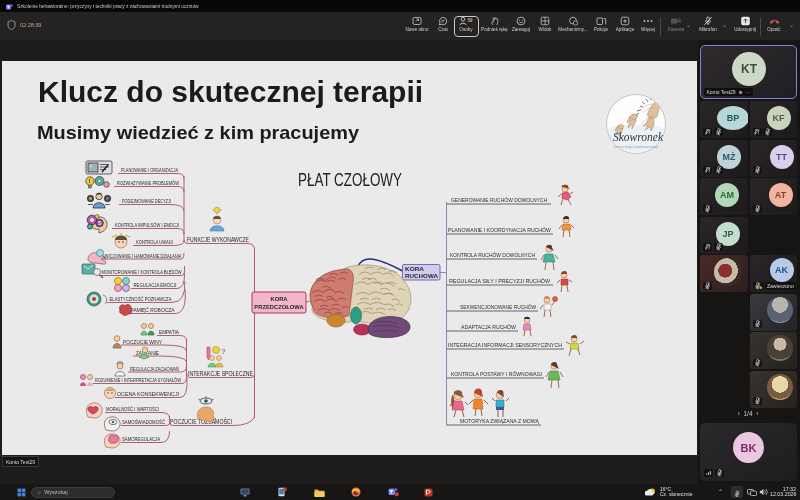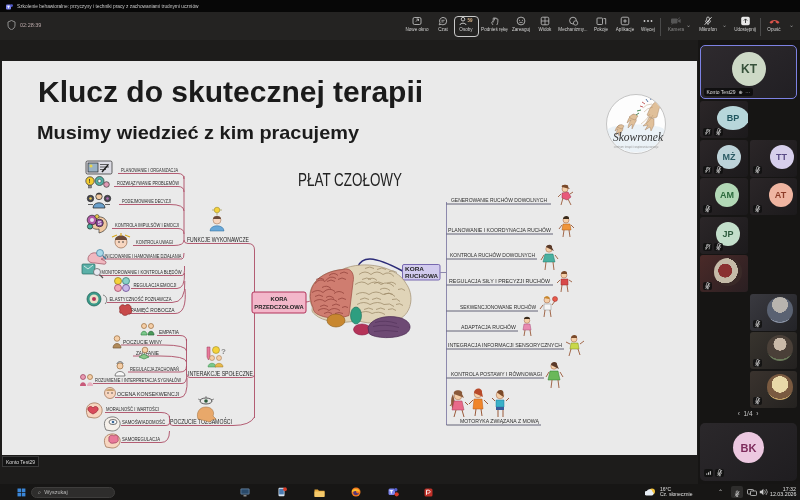--- a/index.html
+++ b/index.html
@@ -556,20 +556,35 @@
             <use href="#handoff"></use>
           </svg>
         </div>
         <div class="mic">
           <svg width="9" height="8" viewBox="0 0 10 9">
             <use href="#micoff"></use>
           </svg>
         </div>
       </div>
     </div>
+ <div class="tile" style="left:51.5px;top:61px">
+      <div class="av" style="left:17px;top:5px;width:24px;height:24px;background:#c6d3bd;color:#47603a;font-size:9px">KF</div>
+      <div class="mut">
+        <div class="mic">
+          <svg width="8" height="8" viewBox="0 0 9 9">
+            <use href="#handoff"></use>
+          </svg>
+        </div>
+        <div class="mic">
+          <svg width="9" height="8" viewBox="0 0 10 9">
+            <use href="#micoff"></use>
+          </svg>
+        </div>
+      </div>
+    </div>
  <div class="tile" style="left:2px;top:99.5px">
       <div class="av" style="left:17px;top:5px;width:24px;height:24px;background:#bdd3d9;color:#2b5a63;font-size:9px">MŻ</div>
       <div class="mut">
         <div class="mic">
           <svg width="8" height="8" viewBox="0 0 9 9">
             <use href="#handoff"></use>
           </svg>
         </div>
         <div class="mic">
           <svg width="9" height="8" viewBox="0 0 10 9">
@@ -624,20 +639,32 @@
       </div>
     </div>
  <div class="tile" style="left:2px;top:215px;background:linear-gradient(135deg,#4a2a28,#2a1f22)">
       <div class="av" style="left:14px;top:3px;width:28px;height:28px;background:radial-gradient(circle at 40% 45%,#8a3030 0 30%,#c5bba8 31% 55%,#3a2a28 56%)"></div>
       <div class="mut">
         <div class="mic">
           <svg width="9" height="8" viewBox="0 0 10 9">
             <use href="#micoff"></use>
           </svg>
         </div>
+      </div>
+    </div>
+ <div class="tile" style="left:51.5px;top:215px">
+      <div class="av" style="left:20px;top:3px;width:24px;height:24px;background:#b6cbe7;color:#2b4a7d;font-size:9px">AK</div>
+      <div class="mut">
+        <div class="mic" style="width:11px">
+          <svg width="10" height="8" viewBox="0 0 11 9">
+            <use href="#micoff"></use>
+            <circle cx="8.6" cy="6.4" r="1.6" fill="#caa23a"></circle>
+          </svg>
+        </div>
+        <span style="color:#ddd;font-size:5px;line-height:8px;background:rgba(15,15,15,.85);border-radius:2px;padding:0 2px">Zawieszono</span>
       </div>
     </div>
  <div class="tile" style="left:51.5px;top:253.5px;background:linear-gradient(135deg,#3a3a40,#232327)">
       <div class="av" style="left:17px;top:3px;width:26px;height:26px;background:radial-gradient(circle at 50% 30%,#b8b4ae 0 35%,#5a6272 36% 75%,#8a93a5 76%)"></div>
       <div class="mut">
         <div class="mic">
           <svg width="9" height="8" viewBox="0 0 10 9">
             <use href="#micoff"></use>
           </svg>
         </div>

